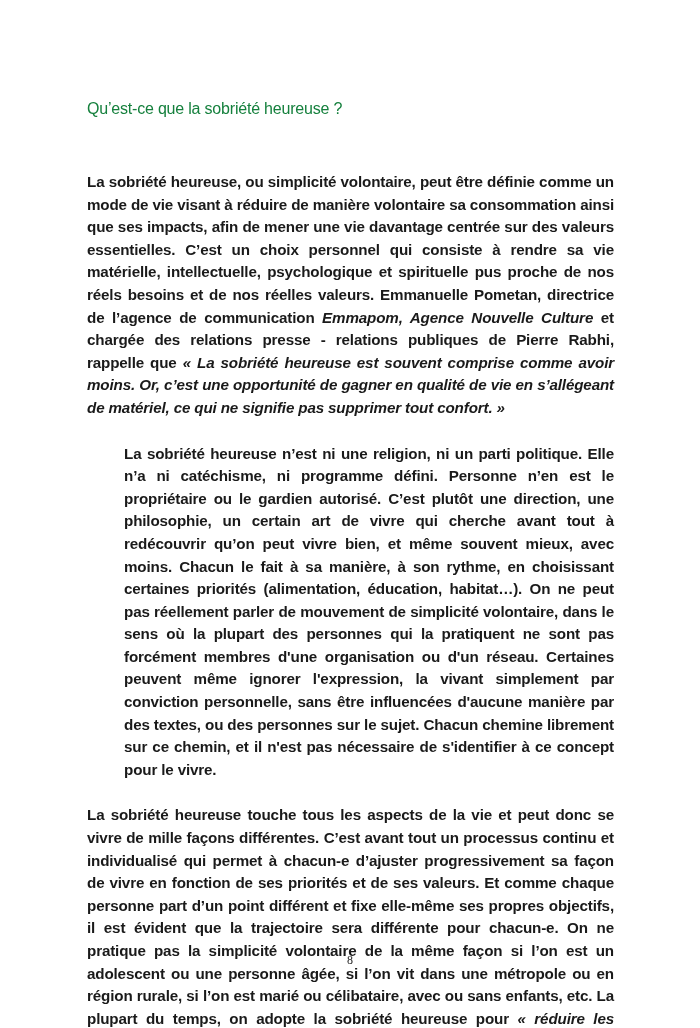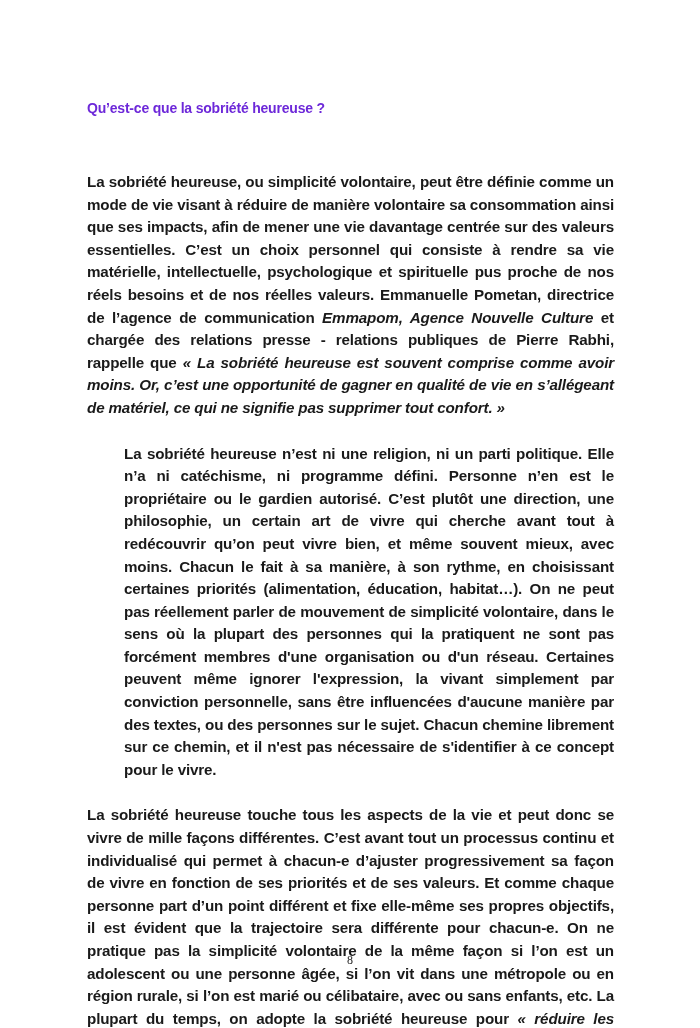--- a/index.html
+++ b/index.html
@@ -19,23 +19,23 @@
       position: absolute;
       left: 87px;
       top: 0;
       width: 527px;
     }
     .heading {
       position: absolute;
       left: 0;
       top: 100px;
       margin: 0;
-      font-size: 14px;
-      font-weight: bold;
-      color: #6d28d9;
+      font-size: 16px;
+      font-weight: normal;
+      color: #15803d;
       letter-spacing: -0.2px;
       white-space: nowrap;
     }
     .body-text {
       position: absolute;
       left: 0;
       top: 171px;
       width: 527px;
       font-weight: bold;
     }

